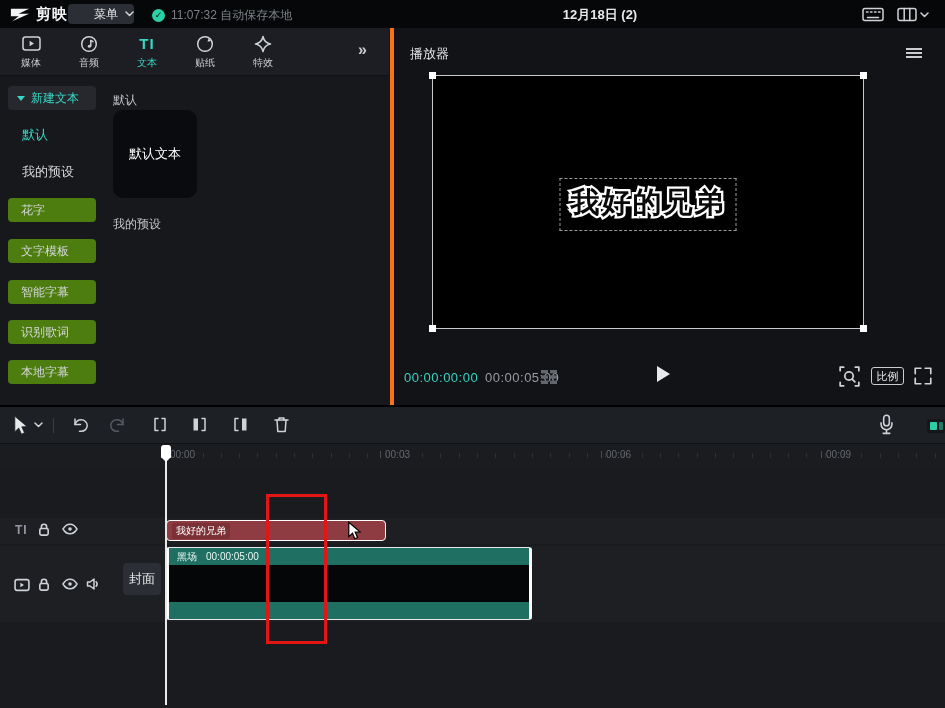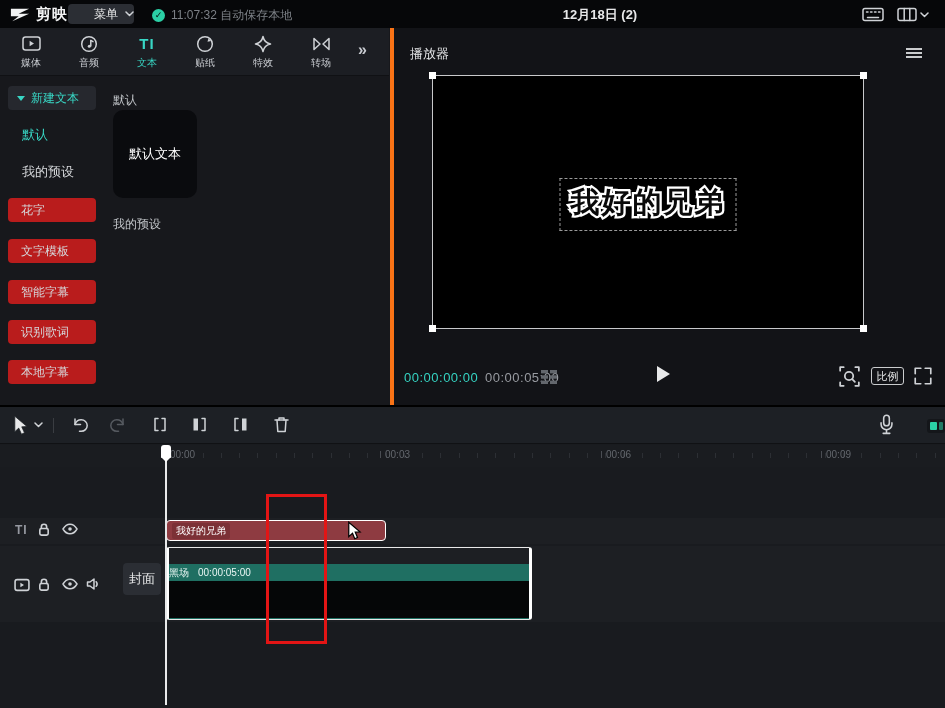--- a/index.html
+++ b/index.html
@@ -38,21 +38,21 @@
   #tabs-more { left:358px; top:13px; color:#c9ccd1; font-size:16px; font-weight:bold; }
 
   #sidebar-group { left:8px; top:58px; width:88px; height:24px; background:#26282e; border-radius:4px;
     display:flex; align-items:center; gap:6px; padding-left:9px; }
   #sidebar-group .caret-down { width:0; height:0; border-left:4px solid transparent; border-right:4px solid transparent;
     border-top:5px solid #38d6c4; }
   #sidebar-group .lbl { color:#38d6c4; font-size:12px; }
   .side-sub { left:22px; width:70px; font-size:13px; }
   .side-sub.active { color:#38d6c4; }
   .side-sub.idle { color:#d5d7da; }
-  .side-btn { left:8px; width:88px; height:24px; background:#b91c1c; border-radius:4px; color:#d5d7da;
+  .side-btn { left:8px; width:88px; height:24px; background:#4d7c0f; border-radius:4px; color:#d5d7da;
     font-size:12px; display:flex; align-items:center; padding-left:13px; }
 
   #lib-label-default { left:113px; top:64px; color:#c3c6ca; font-size:12px; }
   #default-card { left:113px; top:82px; width:84px; height:88px; background:#0a0b0e; border-radius:10px;
     display:flex; align-items:center; justify-content:center; }
   #default-card .lbl { color:#ffffff; font-size:13px; }
   #lib-label-presets { left:113px; top:188px; color:#c3c6ca; font-size:12px; }
 
   
   #player-panel { left:390px; top:28px; width:555px; height:377px; background:#121317; border-left:4px solid #f97316; }
@@ -109,21 +109,21 @@
 
   
   #text-clip { left:166px; top:113px; width:220px; height:21px; background:#8e3b41;
     border:1.5px solid #ffffff; border-radius:4px; display:flex; align-items:center; }
   #text-clip .lbl { margin-left:5px; background:#7c3136; border-radius:2px; padding:1px 4px;
     color:#fff; font-size:10px; }
   #video-clip { left:166px; top:140px; width:366px; height:73px; border-radius:3px; overflow:hidden;
     border-top:1px solid #e8e8e8; border-bottom:1px solid #e8e8e8;
     border-left:3px solid #ffffff; border-right:3px solid #ffffff; }
   #video-clip .strip-top { height:17px; background:#1f6f62; display:flex; align-items:center; gap:9px;
-    padding-left:0; color:#e9f6f3; font-size:10px;margin-top:16px; }
+    padding-left:8px; color:#e9f6f3; font-size:10px; }
   #video-clip .body { height:37px; background:#050607; }
   #video-clip .strip-bottom { height:17px; background:#1f6f62; }
 
   
   #playhead-line { left:165px; top:38px; width:2px; height:260px; background:#e8e9ea; z-index:5; }
   #playhead-head { left:161px; top:38px; width:10px; height:13px; background:#ffffff; border-radius:3px 3px 1px 1px; z-index:6; }
   #playhead-head::after { content:""; position:absolute; left:0; top:12px; width:0; height:0;
     border-left:5px solid transparent; border-right:5px solid transparent; border-top:5px solid #ffffff; }
 
   
@@ -202,29 +202,20 @@
         </span>
         <span class="t-lbl">贴纸</span>
       </div>
       <div class="tab">
         <span class="t-ico">
           <svg width="18" height="18" viewBox="0 0 18 18">
               <path d="M9 1.5 C9.8 5.5 12.5 8.2 16.5 9 C12.5 9.8 9.8 12.5 9 16.5 C8.2 12.5 5.5 9.8 1.5 9 C5.5 8.2 8.2 5.5 9 1.5 Z" class="ico-stroke"></path>
             </svg>
         </span>
         <span class="t-lbl">特效</span>
-      </div>
-      <div class="tab">
-        <span class="t-ico">
-          <svg width="19" height="16" viewBox="0 0 19 16">
-              <path d="M2 2.5 L8 8 L2 13.5 Z" class="ico-stroke"></path>
-              <path d="M17 2.5 L11 8 L17 13.5 Z" class="ico-stroke"></path>
-            </svg>
-        </span>
-        <span class="t-lbl">转场</span>
       </div>
     </div>
     <div class="abs" id="tabs-more">»</div>
 
     <div class="abs" id="sidebar-group">
       <span class="caret-down"></span>
       <span class="lbl">新建文本</span>
     </div>
     <div class="abs side-sub active" style="top:98px;">默认</div>
     <div class="abs side-sub idle" style="top:135px;">我的预设</div>

